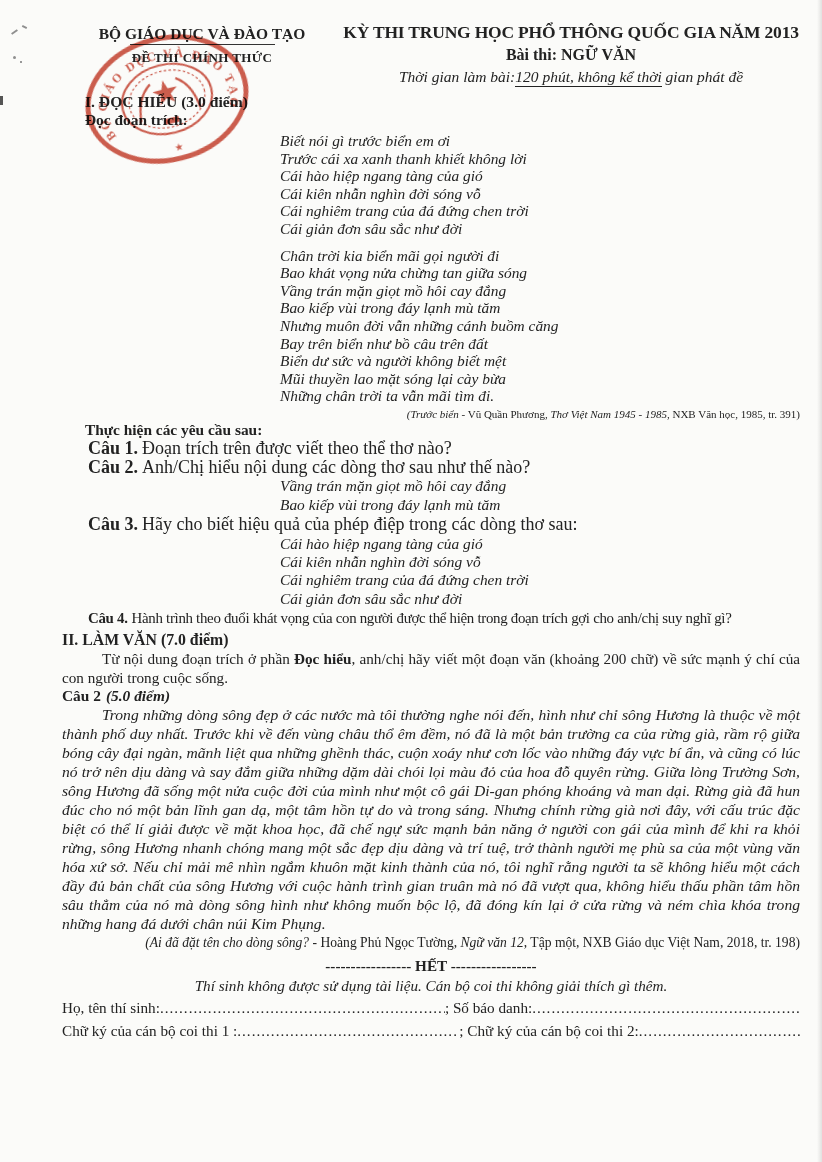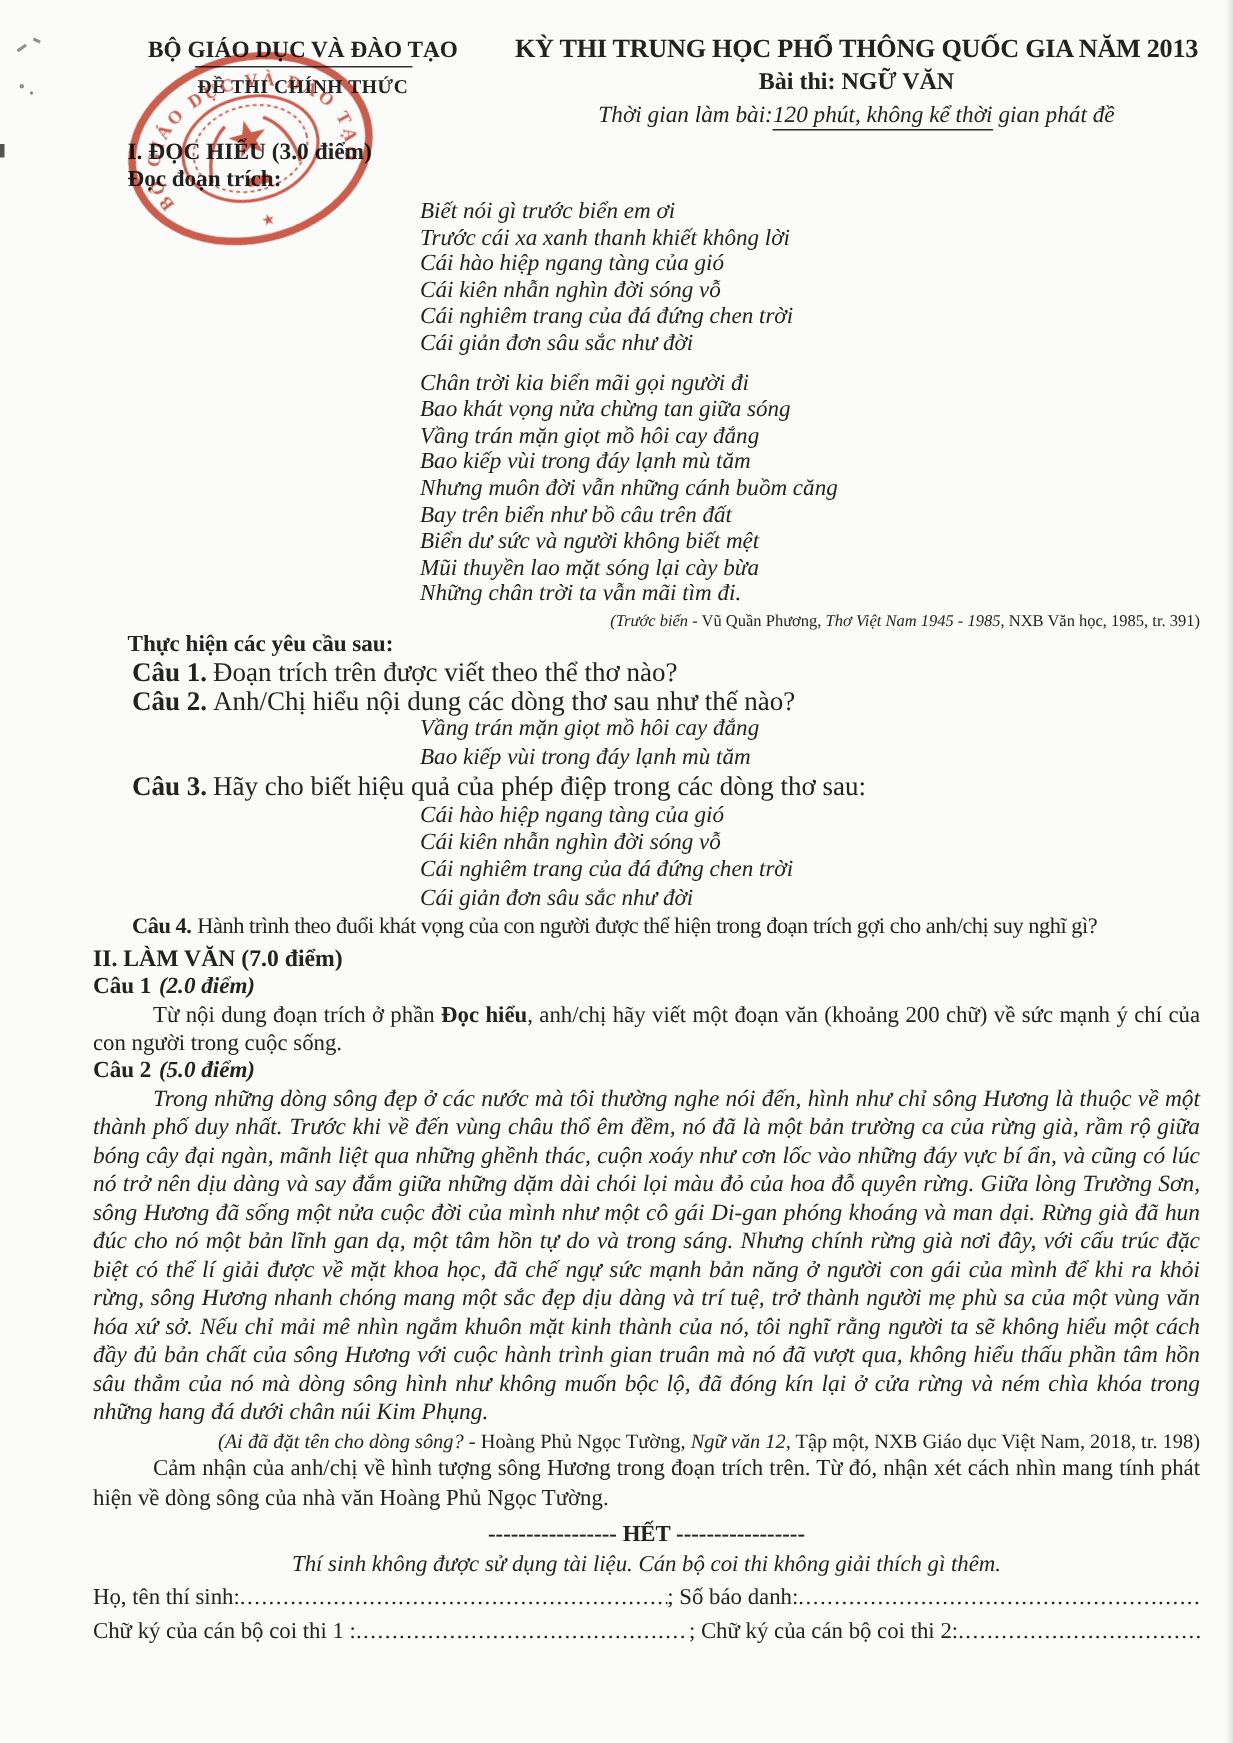--- a/index.html
+++ b/index.html
@@ -157,29 +157,27 @@
       <div>Cái hào hiệp ngang tàng của gió</div>
       <div>Cái kiên nhẫn nghìn đời sóng vỗ</div>
       <div>Cái nghiêm trang của đá đứng chen trời</div>
       <div>Cái giản đơn sâu sắc như đời</div>
     </div>
 
   <div class="q q4"><span class="qlabel">Câu 4.</span><span>Hành trình theo đuổi khát vọng của con người được thể hiện trong đoạn trích gợi cho anh/chị suy nghĩ gì?</span></div>
 
   <div class="sec2-head">II. LÀM VĂN (7.0 điểm)</div>
 
-  <div class="qhead"><span>Câu 1</span><span class="pts">(2.0 điểm)</span></div>
   <div class="para"><span>Từ nội dung đoạn trích ở phần </span><span class="bold">Đọc hiểu</span><span>, anh/chị hãy viết một đoạn văn (khoảng 200 chữ) về sức mạnh ý chí của con người trong cuộc sống.</span></div>
 
   <div class="qhead"><span>Câu 2</span><span class="pts">(5.0 điểm)</span></div>
   <div class="passage">Trong những dòng sông đẹp ở các nước mà tôi thường nghe nói đến, hình như chỉ sông Hương là thuộc về một thành phố duy nhất. Trước khi về đến vùng châu thổ êm đềm, nó đã là một bản trường ca của rừng già, rầm rộ giữa bóng cây đại ngàn, mãnh liệt qua những ghềnh thác, cuộn xoáy như cơn lốc vào những đáy vực bí ẩn, và cũng có lúc nó trở nên dịu dàng và say đắm giữa những dặm dài chói lọi màu đỏ của hoa đỗ quyên rừng. Giữa lòng Trường Sơn, sông Hương đã sống một nửa cuộc đời của mình như một cô gái Di-gan phóng khoáng và man dại. Rừng già đã hun đúc cho nó một bản lĩnh gan dạ, một tâm hồn tự do và trong sáng. Nhưng chính rừng già nơi đây, với cấu trúc đặc biệt có thể lí giải được về mặt khoa học, đã chế ngự sức mạnh bản năng ở người con gái của mình để khi ra khỏi rừng, sông Hương nhanh chóng mang một sắc đẹp dịu dàng và trí tuệ, trở thành người mẹ phù sa của một vùng văn hóa xứ sở. Nếu chỉ mải mê nhìn ngắm khuôn mặt kinh thành của nó, tôi nghĩ rằng người ta sẽ không hiểu một cách đầy đủ bản chất của sông Hương với cuộc hành trình gian truân mà nó đã vượt qua, không hiểu thấu phần tâm hồn sâu thẳm của nó mà dòng sông hình như không muốn bộc lộ, đã đóng kín lại ở cửa rừng và ném chìa khóa trong những hang đá dưới chân núi Kim Phụng.</div>
 
   <div class="src2"><span class="it">(Ai đã đặt tên cho dòng sông?</span><span> - Hoàng Phủ Ngọc Tường, </span><span class="it">Ngữ văn 12</span><span>, Tập một, NXB Giáo dục Việt Nam, 2018, tr. 198)</span></div>
 
-  <div class="para">Cảm nhận của anh/chị về hình tượng sông Hương trong đoạn trích trên. Từ đó, nhận xét cách nhìn mang tính phát hiện về dòng sông của nhà văn Hoàng Phủ Ngọc Tường.</div>
 
   <div class="het"><span>-----------------</span> <span>HẾT</span> <span>-----------------</span></div>
   <div class="note">Thí sinh không được sử dụng tài liệu. Cán bộ coi thi không giải thích gì thêm.</div>
 
   <div class="sign">
     <span class="lbl">Họ, tên thí sinh: </span>
     <span class="dots d-fix1">........................................................................................................................</span>
     <span class="lbl">; Số báo danh: </span>
     <span class="dots d-grow">........................................................................................................................</span>
   </div>

